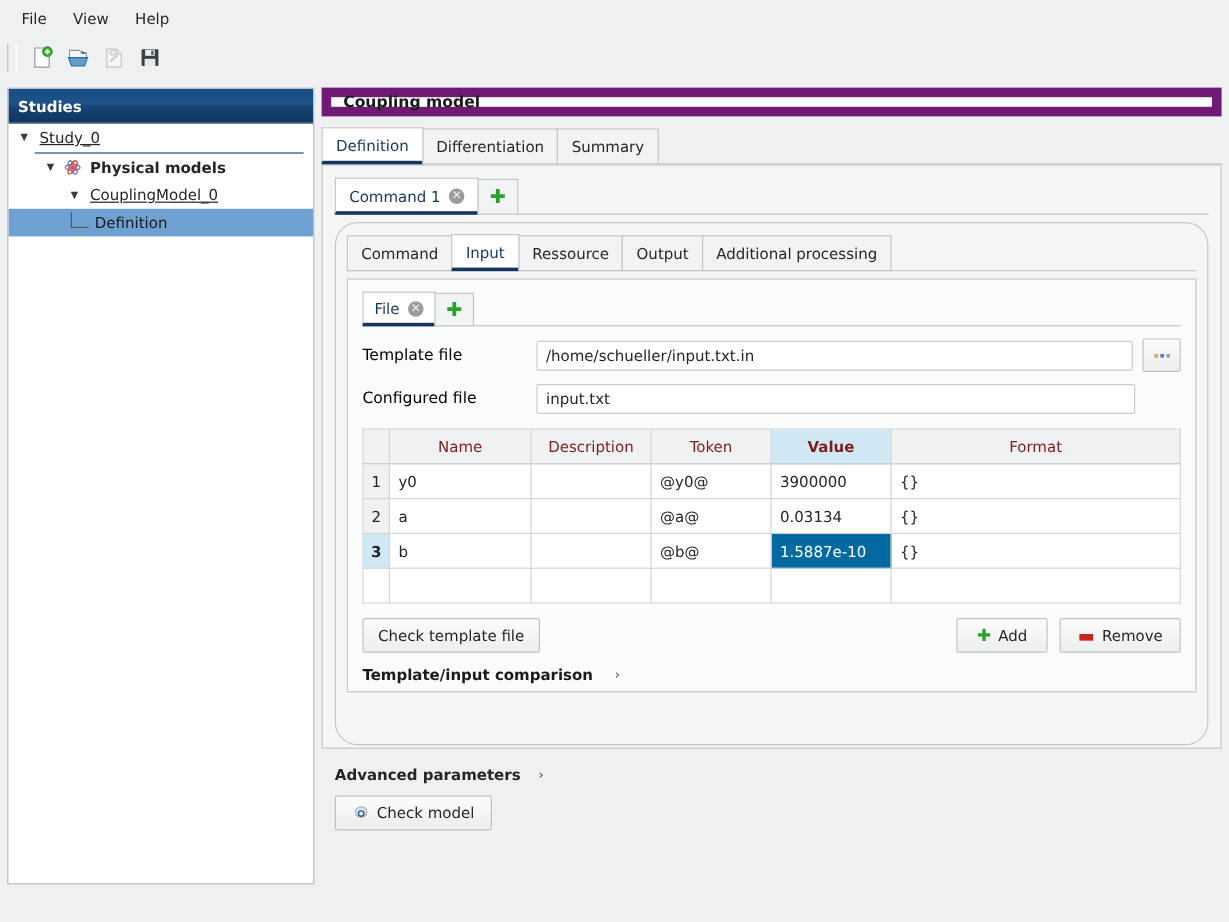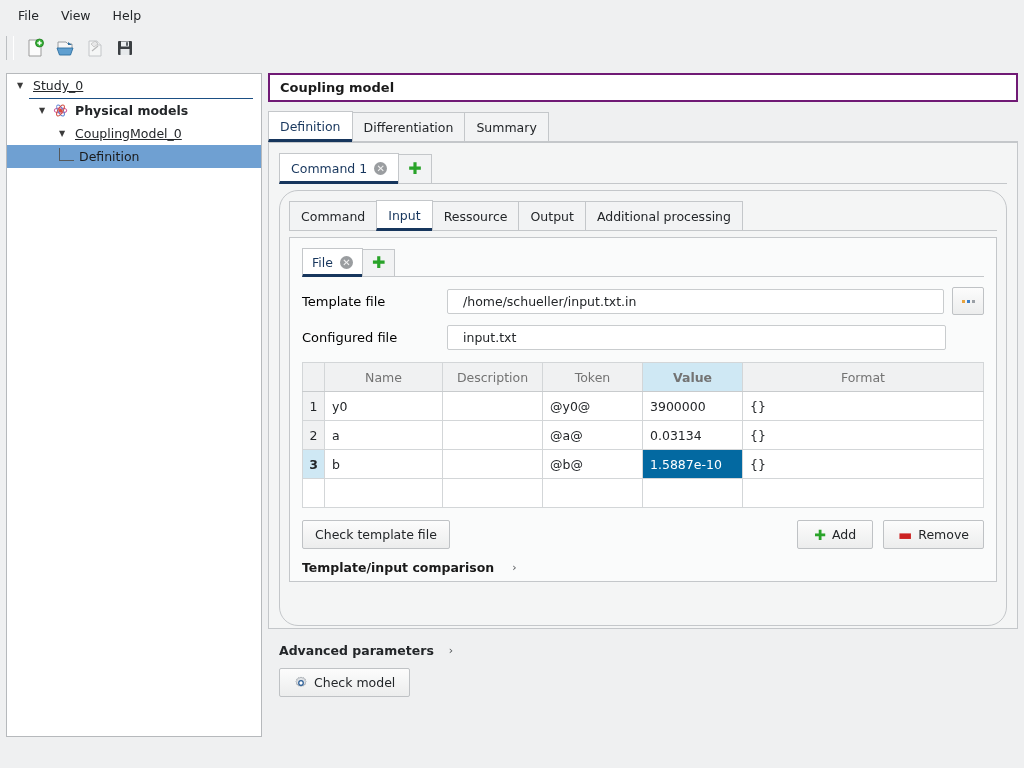--- a/index.html
+++ b/index.html
@@ -119,23 +119,23 @@
   }
   .atom-icon { width: 15px; height: 15px; margin-right: 5px; }
 
   
   #content {
     position: absolute;
     left: 268px; top: 8px;
     width: 750px; height: 664px;
   }
   #title-box {
-    height: 29px;
+    height: 24px;
     background: #ffffff;
-    border: 2px solid #701a75;
+    border: 8px solid #701a75;
     box-sizing: border-box;
     display: flex;
     align-items: center;
     padding-left: 10px;
     font-weight: bold;
     font-size: 13px;
     color: #1a1a1a;
   }
 
   
@@ -231,21 +231,21 @@
   }
   .text-input {
     flex: 1;
     height: 25px;
     background: #ffffff;
     border: 1px solid #c9ccce;
     border-radius: 2px;
     box-sizing: border-box;
     display: flex;
     align-items: center;
-    padding-left: 15px;
+    padding-left: 7px;
     font-size: 12.5px;
     color: #232629;
   }
   .browse-btn {
     width: 30px; height: 26px;
     margin-left: 8px;
     background: linear-gradient(to bottom,#fcfcfc,#eceded);
     border: 1px solid #bfc2c5;
     border-radius: 2px;
     display: flex;
@@ -266,21 +266,21 @@
     font-size: 12.5px;
   }
   #param-table th, #param-table td {
     border: 1px solid #d3d6d8;
     height: 29px;
     box-sizing: border-box;
   }
   #param-table thead th {
     background: #f0f1f2;
     font-weight: normal;
-    color: #737373;
+    color: #7f1d1d;
     text-align: center;
     border-bottom: 1px solid #c8cbcd;
   }
   #param-table thead th.value-col {
     background: #cfe8f4;
     font-weight: bold;
   }
   #param-table th.rowhead {
     width: 22px;
     background: #f0f1f2;
@@ -404,20 +404,21 @@
       <rect x="6" y="3.5" width="8" height="5" fill="#eceff1"></rect>
       <rect x="11" y="4.2" width="2" height="3.6" fill="#5b6166"></rect>
       <rect x="5.5" y="11" width="9" height="6" fill="#e6e9eb"></rect>
     </svg>
   </div>
 </div>
 
 <div id="main">
 
   <div id="sidebar">
+    <div id="studies-header">Studies</div>
 
     <div class="tree-row depth1">
       <span class="arrow">▼</span>
       <span class="tree-label linked">Study_0</span>
     </div>
     <div class="tree-underline-row"></div>
 
     <div class="tree-row depth2">
       <span class="arrow">▼</span>
       <svg class="atom-icon" viewBox="0 0 16 16">

